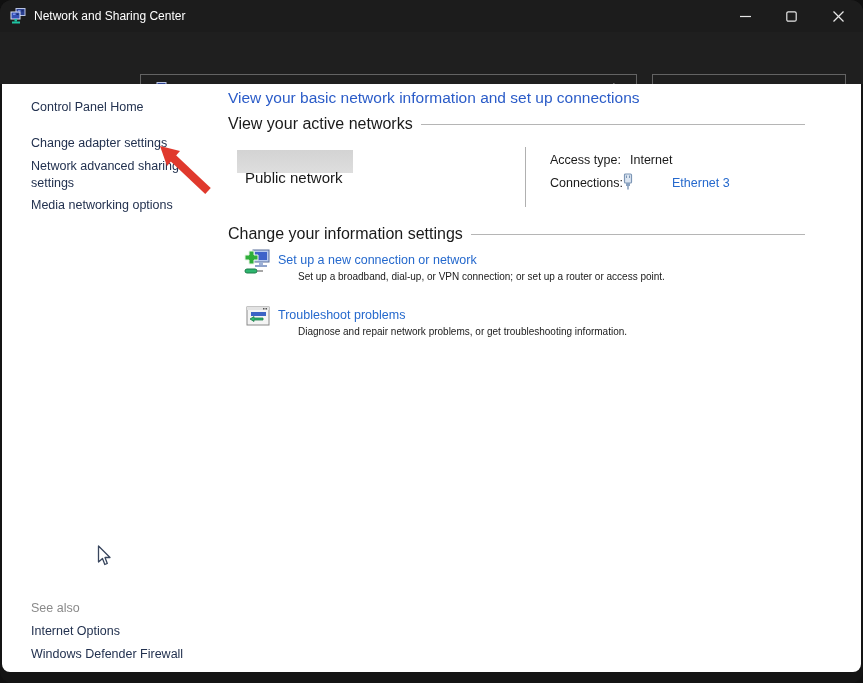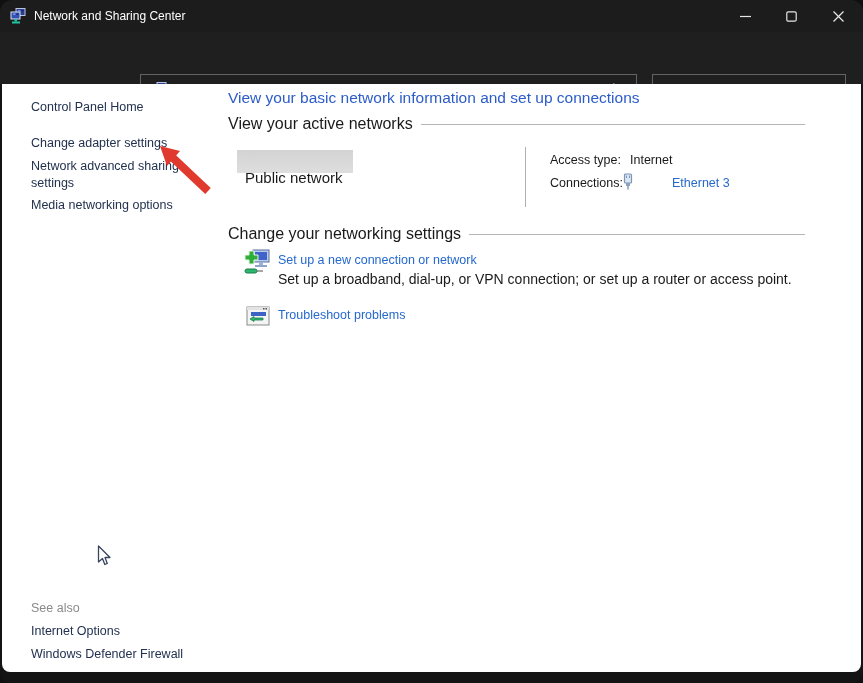--- a/index.html
+++ b/index.html
@@ -65,21 +65,21 @@
   #net-type { position:absolute; left:243px; top:85px; font-size:15px; color:#1a1a1a; }
   #net-divider { position:absolute; left:523px; top:63px; width:1px; height:60px;
     background:#b0b0b0; }
   .net-label { position:absolute; font-size:12.5px; color:#1a1a1a;margin-left:13px; }
   .net-value { position:absolute; font-size:12.5px; color:#1a1a1a; }
   .link { color:#2569cd; cursor:pointer;margin-left:33px; }
   #eth-icon { position:absolute; left:620px; top:89px; width:12px; height:17px; }
 
   .task-icon { position:absolute; }
   .task-title { position:absolute; font-size:12.5px; color:#2569cd; cursor:pointer; }
-  .task-desc  { position:absolute; font-size:14px; color:#1a1a1a; }
+  .task-desc  { position:absolute; font-size:10px; color:#1a1a1a;margin-left:20px; }
 
   #annotation-arrow { position:absolute; left:148px; top:56px; pointer-events:none; }
   #mouse-cursor { position:absolute; left:95px; top:461px; pointer-events:none; }
 </style>
 </head>
 <body>
 
 <div id="window">
 
   <div id="titlebar">
@@ -189,21 +189,21 @@
     <svg id="eth-icon" viewBox="0 0 12 17">
       <rect x="2.5" y="1" width="7" height="9" rx="1" fill="#dce6f2" stroke="#7d96b5" stroke-width="1.2"></rect>
       <line x1="4.5" y1="2.5" x2="4.5" y2="5" stroke="#7d96b5" stroke-width="1"></line>
       <line x1="7.5" y1="2.5" x2="7.5" y2="5" stroke="#7d96b5" stroke-width="1"></line>
       <rect x="4" y="10" width="4" height="3" fill="#8aa2c0"></rect>
       <line x1="6" y1="13" x2="6" y2="16.5" stroke="#7d96b5" stroke-width="1.4"></line>
     </svg>
     <span class="net-value link" style="left:637px; top:92px">Ethernet 3</span>
 
     <div class="section-head" style="top:141px">
-      <span class="txt">Change your networking settings</span>
+      <span class="txt">Change your information settings</span>
       <span class="rule"></span>
     </div>
 
     <svg class="task-icon" style="left:240px; top:163px" width="30" height="30" viewBox="0 0 30 30">
       <rect x="11" y="3" width="16" height="12" fill="#b9cbee" stroke="#5a6f9a" stroke-width="1"></rect>
       <rect x="13" y="5" width="12" height="8" fill="#3f63c9"></rect>
       <rect x="17" y="15" width="4" height="3" fill="#9db0d6"></rect>
       <rect x="13" y="18" width="12" height="2" fill="#8fa3cc"></rect>
       <path d="M3 8 h4 V4 h5 v4 h4 v5 h-4 v4 H7 v-4 H3 Z" fill="#2fae3a" stroke="#e8f5e6" stroke-width="1"></path>
       <rect x="3" y="22" width="12" height="4" rx="2" fill="#2db56e" stroke="#1c7d49" stroke-width="1"></rect>
@@ -214,20 +214,21 @@
 
     <svg class="task-icon" style="left:244px; top:220px" width="26" height="26" viewBox="0 0 26 26">
       <rect x="1" y="3" width="22" height="18" fill="#f4f4f4" stroke="#8a8a8a" stroke-width="1"></rect>
       <rect x="1" y="3" width="22" height="3" fill="#e3e3e3"></rect>
       <rect x="17" y="4" width="1.5" height="1.5" fill="#555"></rect>
       <rect x="19.5" y="4" width="1.5" height="1.5" fill="#555"></rect>
       <rect x="5" y="8" width="15" height="4" fill="#3b63c4"></rect>
       <path d="M4 15 l4 -2.5 v1.5 h9 v2 h-9 v1.5 Z" fill="#2db56e" stroke="#1c7d49" stroke-width="0.8"></path>
     </svg>
     <span class="task-title" style="left:276px; top:224px">Troubleshoot problems</span>
+    <span class="task-desc" style="left:276px; top:242px">Diagnose and repair network problems, or get troubleshooting information.</span>
 
     <svg id="annotation-arrow" width="70" height="60" viewBox="0 0 70 60">
       <line x1="23" y1="18" x2="58" y2="51" stroke="#e0392d" stroke-width="8"></line>
       <polygon points="10,6 30,11 17,26" fill="#e0392d"></polygon>
     </svg>
 
     <svg id="mouse-cursor" width="15" height="22" viewBox="0 0 15 22">
       <path d="M1.5 1 L1.5 17 L5.5 13.5 L7.8 19.5 L10.3 18.4 L8 12.5 L13 12.5 Z" fill="#ffffff" stroke="#39465e" stroke-width="1.3" stroke-linejoin="round"></path>
     </svg>
 

